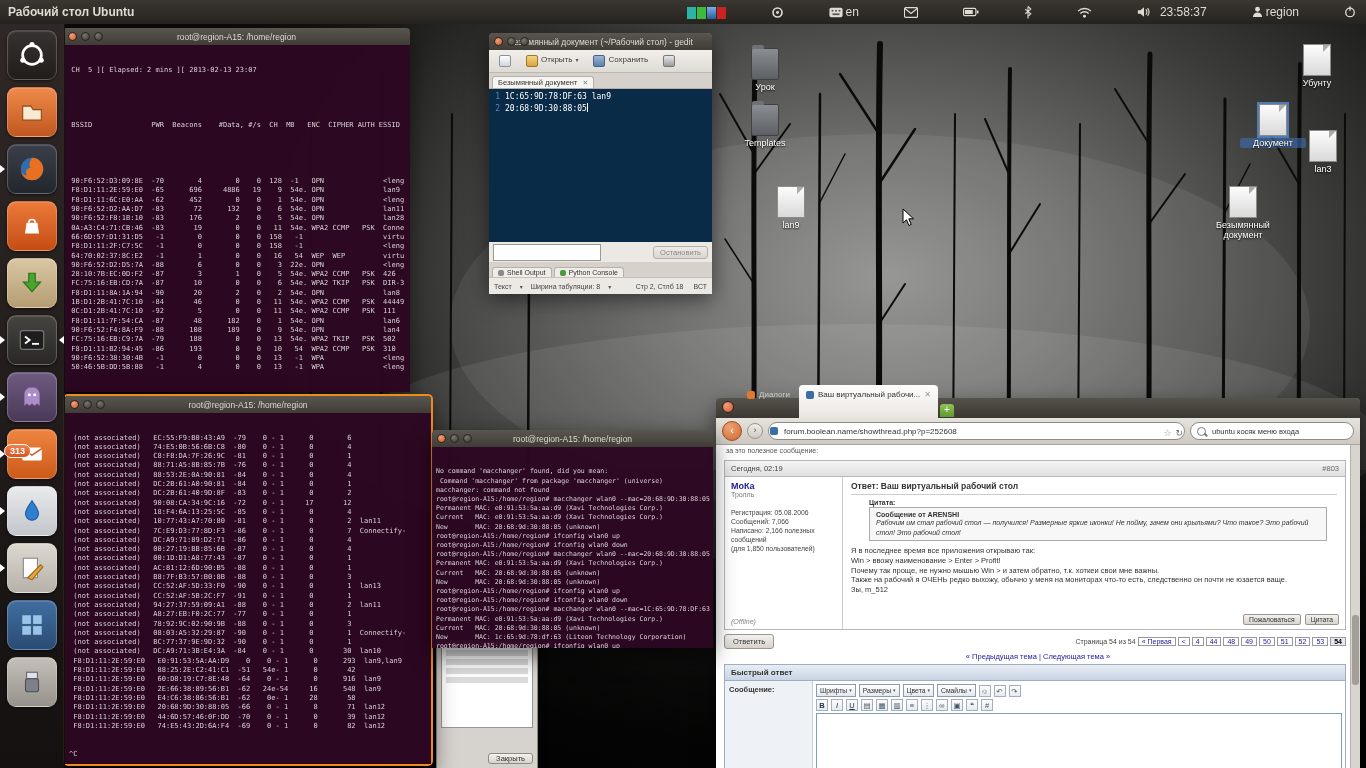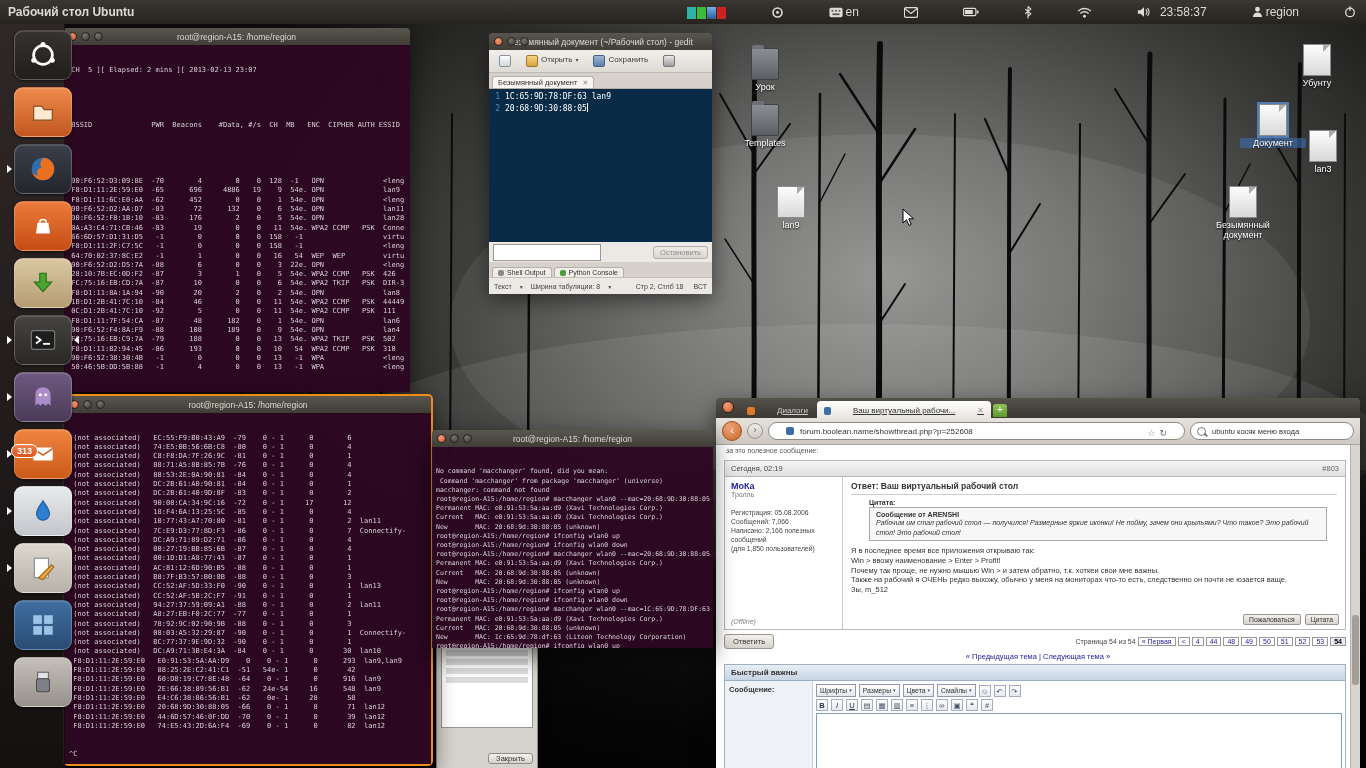--- a/index.html
+++ b/index.html
@@ -17,21 +17,21 @@
   .tb-right{margin-left:auto;display:flex;align-items:center;gap:9px;padding-right:10px;}
   .ind{display:inline-flex;align-items:center;gap:3px;color:#dfdbd2;margin-left:36px;}
   .sysmon{display:inline-flex;align-items:flex-end;gap:1px;height:14px;}
   .sysmon i{display:block;width:9px;}
   .tb-time{font-size:12px;}
   .tb-user{font-size:12px;}
 
   
   .launcher{position:absolute;left:0;top:24px;width:64px;height:744px;z-index:10;
     background:linear-gradient(rgba(50,42,40,.92),rgba(22,18,18,.92));border-right:1px solid rgba(0,0,0,.5);}
-  .ltile{position:absolute;left:14px;width:58px;height:50px;border-radius:9px;
+  .ltile{position:absolute;left:7px;width:50px;height:50px;border-radius:9px;
     border:1px solid rgba(255,255,255,.22);box-shadow:inset 0 1px 1px rgba(255,255,255,.15), 0 1px 3px rgba(0,0,0,.6);
     display:flex;align-items:center;justify-content:center;box-sizing:border-box;}
   .run-arrow{position:absolute;left:-8px;top:20px;width:0;height:0;border-top:4px solid transparent;border-bottom:4px solid transparent;border-left:5px solid #fff;}
   .foc-arrow{position:absolute;right:-8px;top:20px;width:0;height:0;border-top:4px solid transparent;border-bottom:4px solid transparent;border-right:5px solid #fff;}
   .badge{position:absolute;left:-4px;top:14px;background:linear-gradient(#f0814f,#d9531e);color:#fff;font-size:9px;font-weight:bold;
     padding:1px 5px;border-radius:8px;border:1px solid #fff;}
 
   
   .win{position:absolute;box-shadow:0 8px 22px rgba(0,0,0,.55);border-radius:5px 5px 0 0;box-sizing:border-box;}
   .titlebar{height:17px;background:linear-gradient(#59564f,#403d37);border-radius:4px 4px 0 0;color:#dfdbd2;
@@ -74,30 +74,30 @@
   .ge-panetab{font-size:7px;color:#333;background:#f0ede9;border:1px solid #b5b1aa;border-bottom:none;border-radius:3px 3px 0 0;padding:1px 5px;display:flex;align-items:center;gap:3px;}
   .dot{display:inline-block;width:6px;height:6px;border-radius:2px;}
   .dot-gray{background:#8a8a8a;} .dot-green{background:#4b9a3e;}
   .ge-status{height:16px;background:#ece9e5;border-top:1px solid #c5c1ba;display:flex;align-items:center;gap:8px;font-size:7px;color:#444;padding:0 5px;}
   .ge-status .right{margin-left:auto;display:flex;gap:10px;}
 
   
   #firefox{left:716px;top:398px;width:644px;height:370px;z-index:3;background:#fff;border-radius:5px 5px 0 0;}
   .ff-tabstrip{height:20px;background:linear-gradient(#55524c,#3b3833);border-radius:4px 4px 0 0;display:flex;align-items:flex-end;padding-left:4px;gap:2px;}
   .ff-close{width:10px;height:10px;border-radius:50%;background:radial-gradient(circle at 35% 30%,#f0a07a,#d8572a);margin:0 4px 5px 2px;border:1px solid #272420;}
-  .ff-tab{height:15px;max-width:160px;overflow:hidden;font-size:8px;color:#ccc;padding:2px 7px 0 7px;display:flex;gap:22px;align-items:center;white-space:nowrap;text-decoration:underline;}
+  .ff-tab{height:15px;max-width:160px;overflow:hidden;font-size:8px;color:#ccc;padding:2px 7px 16px 7px;display:flex;gap:4px;align-items:center;white-space:nowrap;}
   .ff-tab.active{background:linear-gradient(#fdfdfc,#e9e6e1);color:#333;border-radius:4px 4px 0 0;}
   .favicon{display:inline-block;width:8px;height:8px;border-radius:2px;}
   .fav-orange{background:#e07a2a;} .fav-blue{background:#3a6ea5;}
   .ff-tab .tx{color:#999;font-size:8px;}
   .ff-plus{width:14px;height:13px;background:linear-gradient(#8fc255,#5e9a2e);border-radius:3px 3px 0 0;color:#fff;font-size:10px;line-height:12px;text-align:center;margin-bottom:1px;}
   .ff-nav{height:26px;background:linear-gradient(#e6e2dc,#cdc9c2);display:flex;align-items:center;gap:5px;padding:0 6px;border-bottom:1px solid #aaa69f;}
   .nav-back{width:18px;height:18px;border-radius:50%;background:radial-gradient(circle at 35% 30%,#f0a478,#cf6a2e);border:1px solid #9c4d1c;color:#fff;font-size:11px;line-height:16px;text-align:center;}
   .nav-fwd{width:14px;height:14px;border-radius:50%;background:linear-gradient(#efece7,#cfcbc4);border:1px solid #9a968f;color:#555;font-size:9px;line-height:12px;text-align:center;}
-  .url-field{flex:1;height:16px;background:#fff;border:1px solid #8e8a84;border-radius:9px;display:flex;align-items:center;gap:4px;padding:0 17px;}
+  .url-field{flex:1;height:16px;background:#fff;border:1px solid #8e8a84;border-radius:9px;display:flex;align-items:center;gap:4px;padding:0 1px;}
   .url-field input{flex:1;border:none;outline:none;font-size:8px;color:#333;font-family:"Liberation Sans",sans-serif;background:transparent;}
   .url-star::after{content:"☆";color:#888;font-size:9px;}
   .url-reload::after{content:"↻";color:#666;font-size:9px;}
   .search-field{width:150px;height:16px;background:#fff;border:1px solid #8e8a84;border-radius:9px;display:flex;align-items:center;gap:4px;padding:0 6px;}
   .search-field input{flex:1;border:none;outline:none;font-size:7.5px;color:#333;background:transparent;font-family:"Liberation Sans",sans-serif;}
   .mag{width:7px;height:7px;border:1.5px solid #777;border-radius:50%;position:relative;flex:0 0 auto;}
   .mag::after{content:"";position:absolute;left:6px;top:6px;width:4px;height:1.5px;background:#777;transform:rotate(45deg);}
   .ff-content{position:relative;height:324px;background:#fff;overflow:hidden;font-size:8px;color:#333;}
   .ff-scroll{position:absolute;right:0;top:0;width:9px;height:100%;background:#d8d4ce;border-left:1px solid #b5b1aa;}
   .ff-thumb{position:absolute;left:1px;top:170px;width:7px;height:70px;background:#a39f98;border-radius:3px;}
@@ -334,21 +334,21 @@
           <span class="pg">48</span>
           <span class="pg">49</span>
           <span class="pg">50</span>
           <span class="pg">51</span>
           <span class="pg">52</span>
           <span class="pg">53</span>
           <span class="pg cur">54</span>
         </span>
       </div>
       <div class="prevnext">« Предыдущая тема | Следующая тема »</div>
-      <div class="qr-head">Быстрый важны</div>
+      <div class="qr-head">Быстрый ответ</div>
       <div class="qr-panel">
         <div class="qr-left">Сообщение:</div>
         <div class="qr-right">
           <div class="ed-row">
             <span class="ed-select">Шрифты</span>
             <span class="ed-select">Размеры</span>
             <span class="ed-select">Цвета</span>
             <span class="ed-select">Смайлы</span>
             <span class="ed-ic glyph g-sm"></span>
             <span class="ed-ic glyph g-un"></span>

